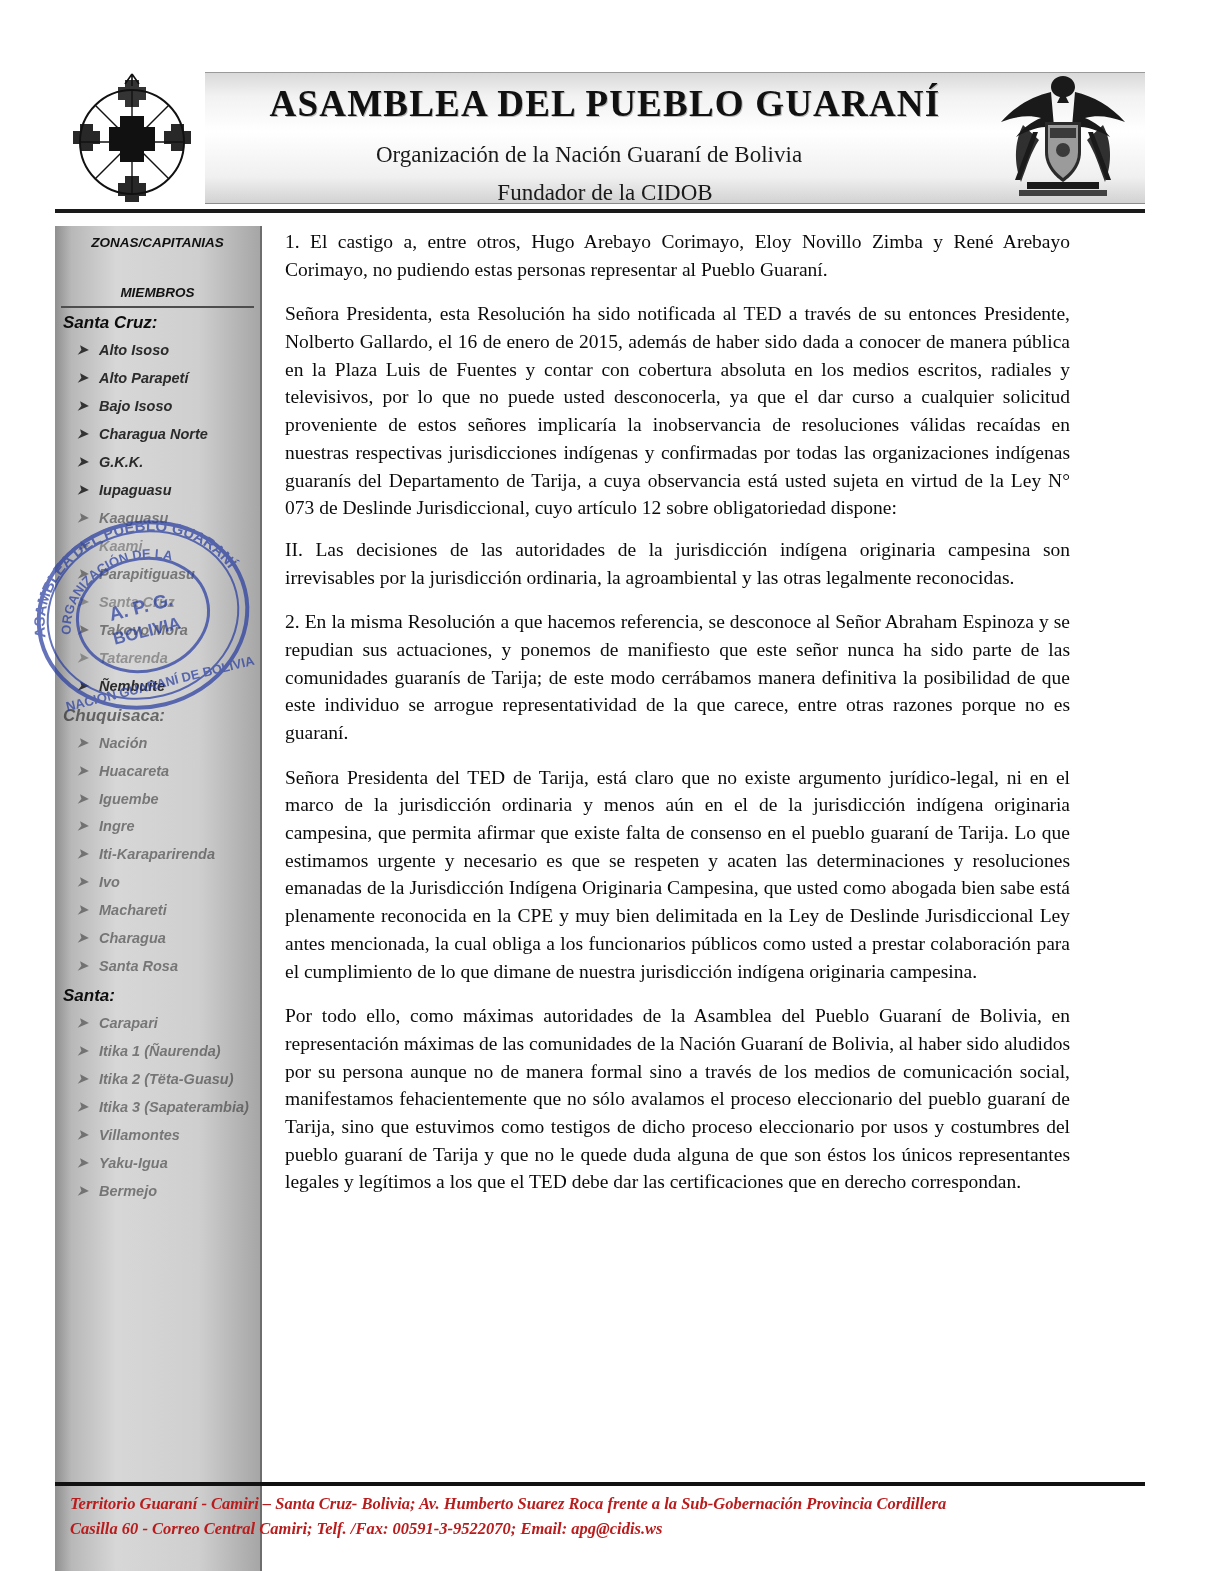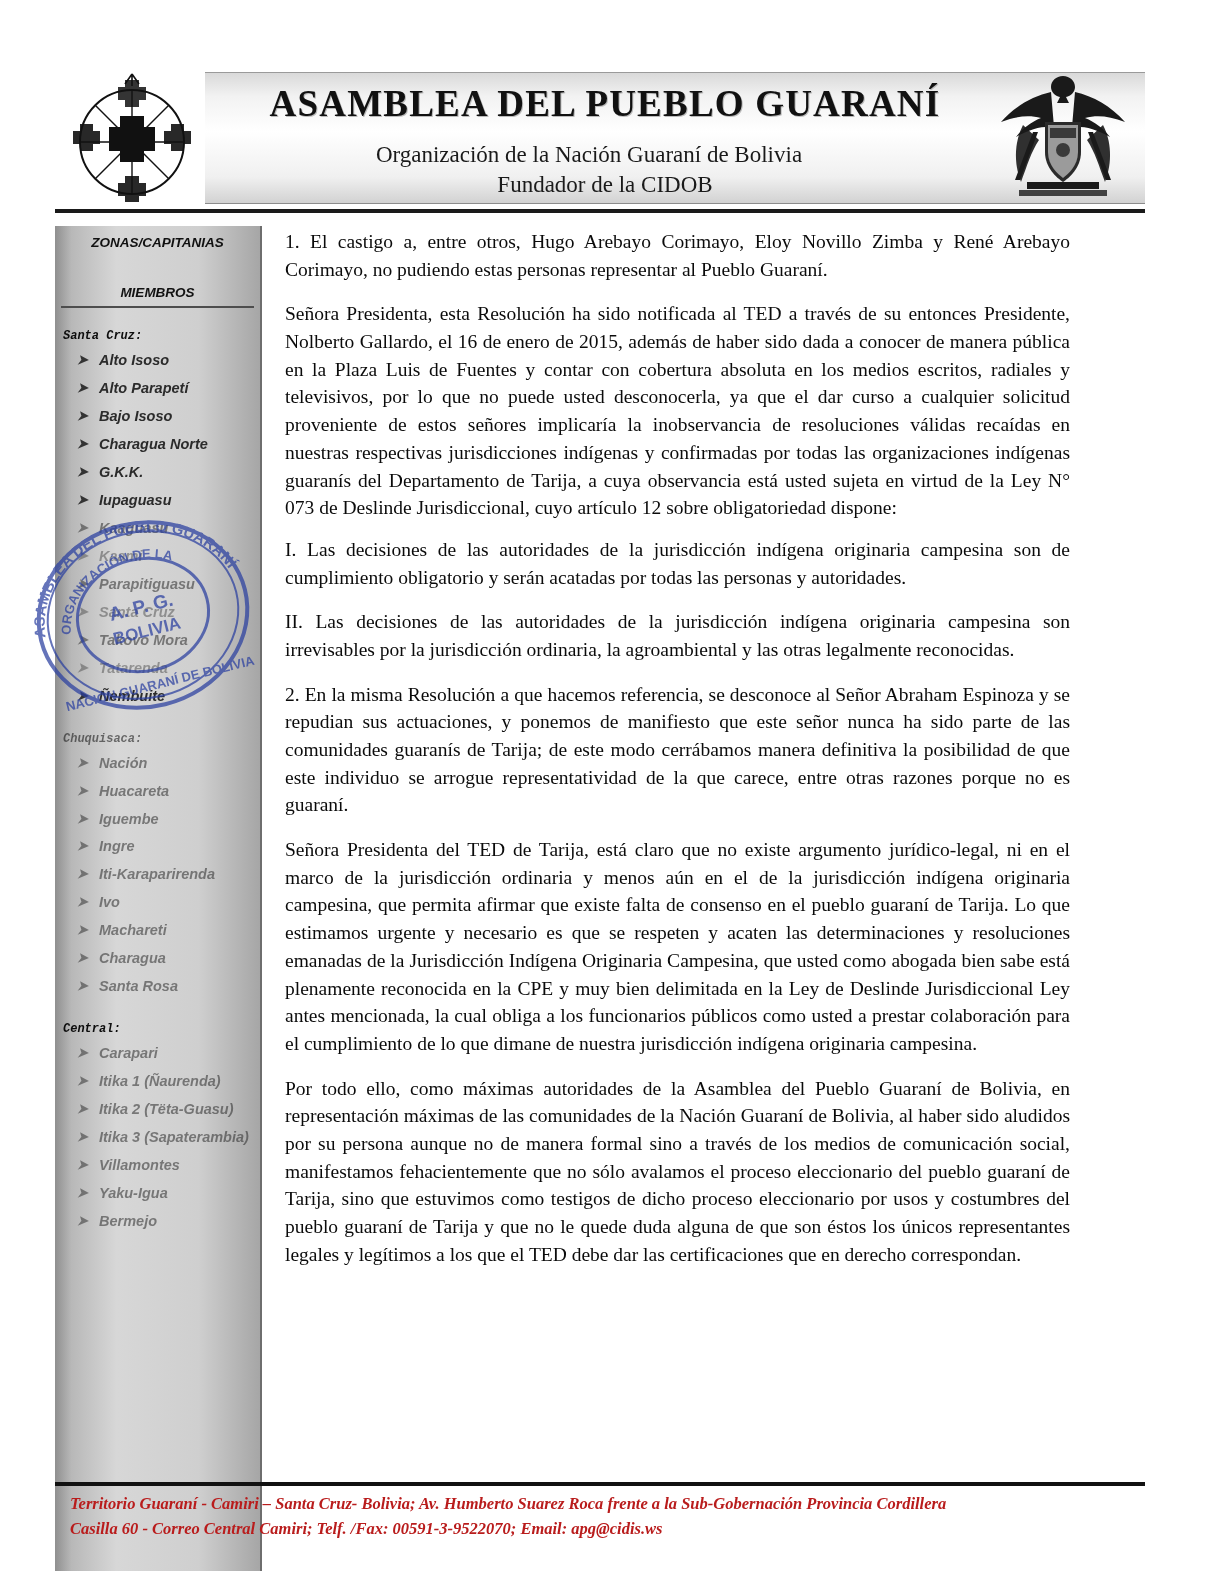--- a/index.html
+++ b/index.html
@@ -59,21 +59,21 @@
     left: 154px;
     top: 80px;
     width: 760px;
     text-align: center;
     font-size: 23px;
     color: #1a1a1a;
   }
   .header-sub2 {
     position: absolute;
     left: 170px;
-    top: 110px;
+    top: 118px;
     width: 760px;
     text-align: center;
     font-size: 23px;
     color: #1a1a1a;
   }
 
   
   .emblem-left {
     position: absolute;
     left: 10px;
@@ -125,24 +125,23 @@
   }
   .sb-head .l2 { display:block;margin-top:32px; }
   .sb-rule {
     height: 2px;
     background: #4d4d4d;
     margin: 4px 6px 0 6px;
   }
   .sb-group {
     font-style: italic;
     font-weight: bold;
-    font-size: 12px;
+    font-size: 17px;
     color: #0d0d0d;
-    padding: 21px 0 4px 8px;
-    font-family: Liberation Mono, monospace;
+    padding: 5px 0 4px 8px;
   }
   .sb-item {
     position: relative;
     font-style: italic;
     font-weight: bold;
     font-size: 14.5px;
     color: #2b2b2b;
     padding: 6px 0 6px 44px;
     line-height: 1.1;
   }
@@ -296,21 +295,21 @@
     <div class="sb-item sb-faded"><span class="bullet">➤</span><span>Nación</span></div>
     <div class="sb-item sb-faded"><span class="bullet">➤</span><span>Huacareta</span></div>
     <div class="sb-item sb-faded"><span class="bullet">➤</span><span>Iguembe</span></div>
     <div class="sb-item sb-faded"><span class="bullet">➤</span><span>Ingre</span></div>
     <div class="sb-item sb-faded"><span class="bullet">➤</span><span>Iti-Karaparirenda</span></div>
     <div class="sb-item sb-faded"><span class="bullet">➤</span><span>Ivo</span></div>
     <div class="sb-item sb-faded"><span class="bullet">➤</span><span>Machareti</span></div>
     <div class="sb-item sb-faded"><span class="bullet">➤</span><span>Charagua</span></div>
     <div class="sb-item sb-faded"><span class="bullet">➤</span><span>Santa Rosa</span></div>
 
-    <div class="sb-group">Central:</div>
+    <div class="sb-group">Santa:</div>
     <div class="sb-item sb-faded"><span class="bullet">➤</span><span>Carapari</span></div>
     <div class="sb-item sb-faded"><span class="bullet">➤</span><span>Itika 1 (Ñaurenda)</span></div>
     <div class="sb-item sb-faded"><span class="bullet">➤</span><span>Itika 2 (Tëta-Guasu)</span></div>
     <div class="sb-item sb-faded"><span class="bullet">➤</span><span>Itika 3 (Sapaterambia)</span></div>
     <div class="sb-item sb-faded"><span class="bullet">➤</span><span>Villamontes</span></div>
     <div class="sb-item sb-faded"><span class="bullet">➤</span><span>Yaku-Igua</span></div>
     <div class="sb-item sb-faded"><span class="bullet">➤</span><span>Bermejo</span></div>
   </div>
 
   <div class="stamp">
@@ -332,21 +331,20 @@
         <text x="135" y="108" text-anchor="middle" font-family="'Liberation Sans', sans-serif" font-size="19" font-weight="bold" fill="#2a3fa0">A. P. G.</text>
         <text x="135" y="132" text-anchor="middle" font-family="'Liberation Sans', sans-serif" font-size="17" font-weight="bold" fill="#2a3fa0">BOLIVIA</text>
         <text x="135" y="185" text-anchor="middle" font-family="'Liberation Sans', sans-serif" font-size="13" font-weight="bold" fill="#2a3fa0">NACIÓN GUARANÍ DE BOLIVIA</text>
       </g>
     </svg>
   </div>
 
   <div class="content">
     <p>1. El castigo a, entre otros, Hugo Arebayo Corimayo, Eloy Novillo Zimba y René Arebayo Corimayo, no pudiendo estas personas representar al Pueblo Guaraní.</p>
     <p class="tight">Señora Presidenta, esta Resolución ha sido notificada al TED a través de su entonces Presidente, Nolberto Gallardo, el 16 de enero de 2015, además de haber sido dada a conocer de manera pública en la Plaza Luis de Fuentes y contar con cobertura absoluta en los medios escritos, radiales y televisivos, por lo que no puede usted desconocerla, ya que el dar curso a cualquier solicitud proveniente de estos señores implicaría la inobservancia de resoluciones válidas recaídas en nuestras respectivas jurisdicciones indígenas y confirmadas por todas las organizaciones indígenas guaranís del Departamento de Tarija, a cuya observancia está usted sujeta en virtud de la Ley N° 073 de Deslinde Jurisdiccional, cuyo artículo 12 sobre obligatoriedad dispone:</p>
-    <p>I. Las decisiones de las autoridades de la jurisdicción indígena originaria campesina son de cumplimiento obligatorio y serán acatadas por todas las personas y autoridades.</p>
     <p>II. Las decisiones de las autoridades de la jurisdicción indígena originaria campesina son irrevisables por la jurisdicción ordinaria, la agroambiental y las otras legalmente reconocidas.</p>
     <p>2. En la misma Resolución a que hacemos referencia, se desconoce al Señor Abraham Espinoza y se repudian sus actuaciones, y ponemos de manifiesto que este señor nunca ha sido parte de las comunidades guaranís de Tarija; de este modo cerrábamos manera definitiva la posibilidad de que este individuo se arrogue representatividad de la que carece, entre otras razones porque no es guaraní.</p>
     <p>Señora Presidenta del TED de Tarija, está claro que no existe argumento jurídico-legal, ni en el marco de la jurisdicción ordinaria y menos aún en el de la jurisdicción indígena originaria campesina, que permita afirmar que existe falta de consenso en el pueblo guaraní de Tarija.  Lo que estimamos urgente y necesario es que se respeten y acaten las determinaciones y resoluciones emanadas de la Jurisdicción Indígena Originaria Campesina, que usted como abogada bien sabe está plenamente reconocida en la CPE y muy bien delimitada en la Ley de Deslinde Jurisdiccional Ley antes mencionada, la cual obliga a los funcionarios públicos como usted a prestar colaboración para el cumplimiento de lo que dimane de nuestra jurisdicción indígena originaria campesina.</p>
     <p>Por todo ello, como máximas autoridades de la Asamblea del Pueblo Guaraní de Bolivia, en representación máximas de las comunidades de la Nación Guaraní de Bolivia, al haber sido aludidos por su persona aunque no de manera formal sino a través de los medios de comunicación social, manifestamos fehacientemente que no sólo avalamos el proceso eleccionario del pueblo guaraní de Tarija, sino que estuvimos como testigos de dicho proceso eleccionario por usos y costumbres del pueblo guaraní de Tarija y que no le quede duda alguna de que son éstos los únicos representantes legales y legítimos a los que el TED debe dar las certificaciones que en derecho correspondan.</p>
   </div>
 
   <div class="footer-rule"></div>
   <div class="footer">
     <div>Territorio Guaraní - Camiri – Santa Cruz- Bolivia; Av. Humberto Suarez Roca frente a la Sub-Gobernación Provincia Cordillera</div>
     <div>

